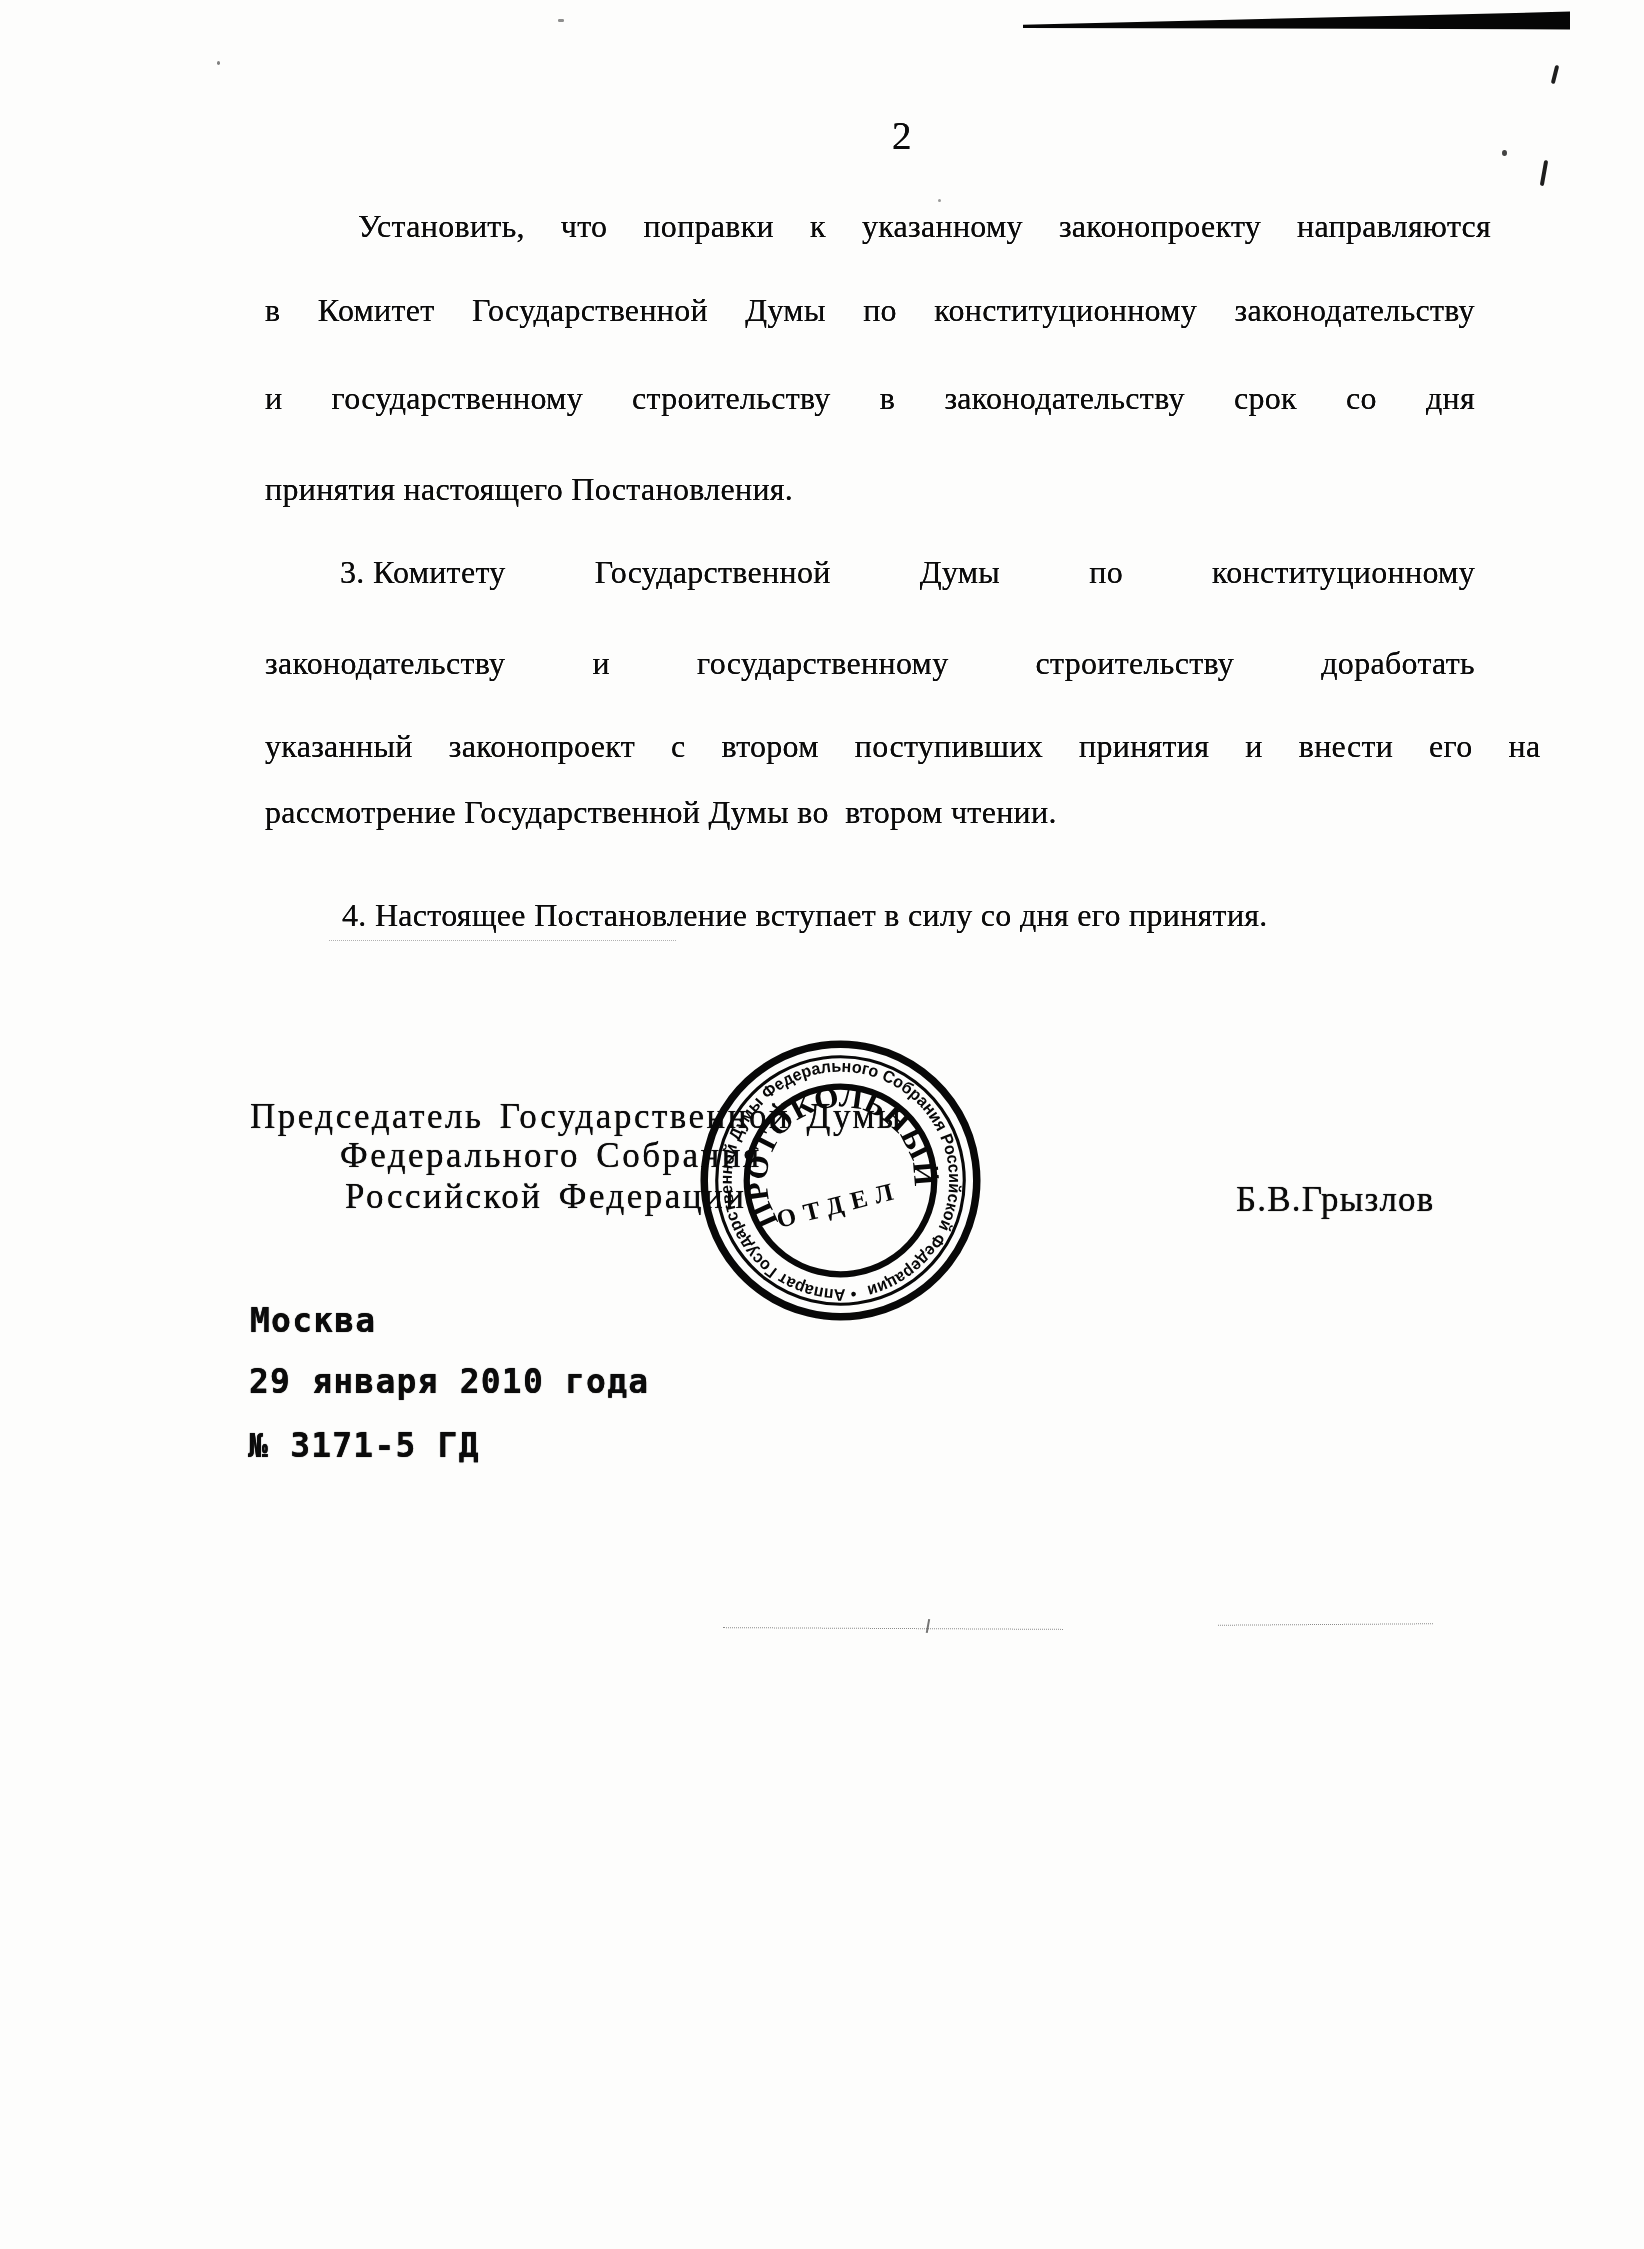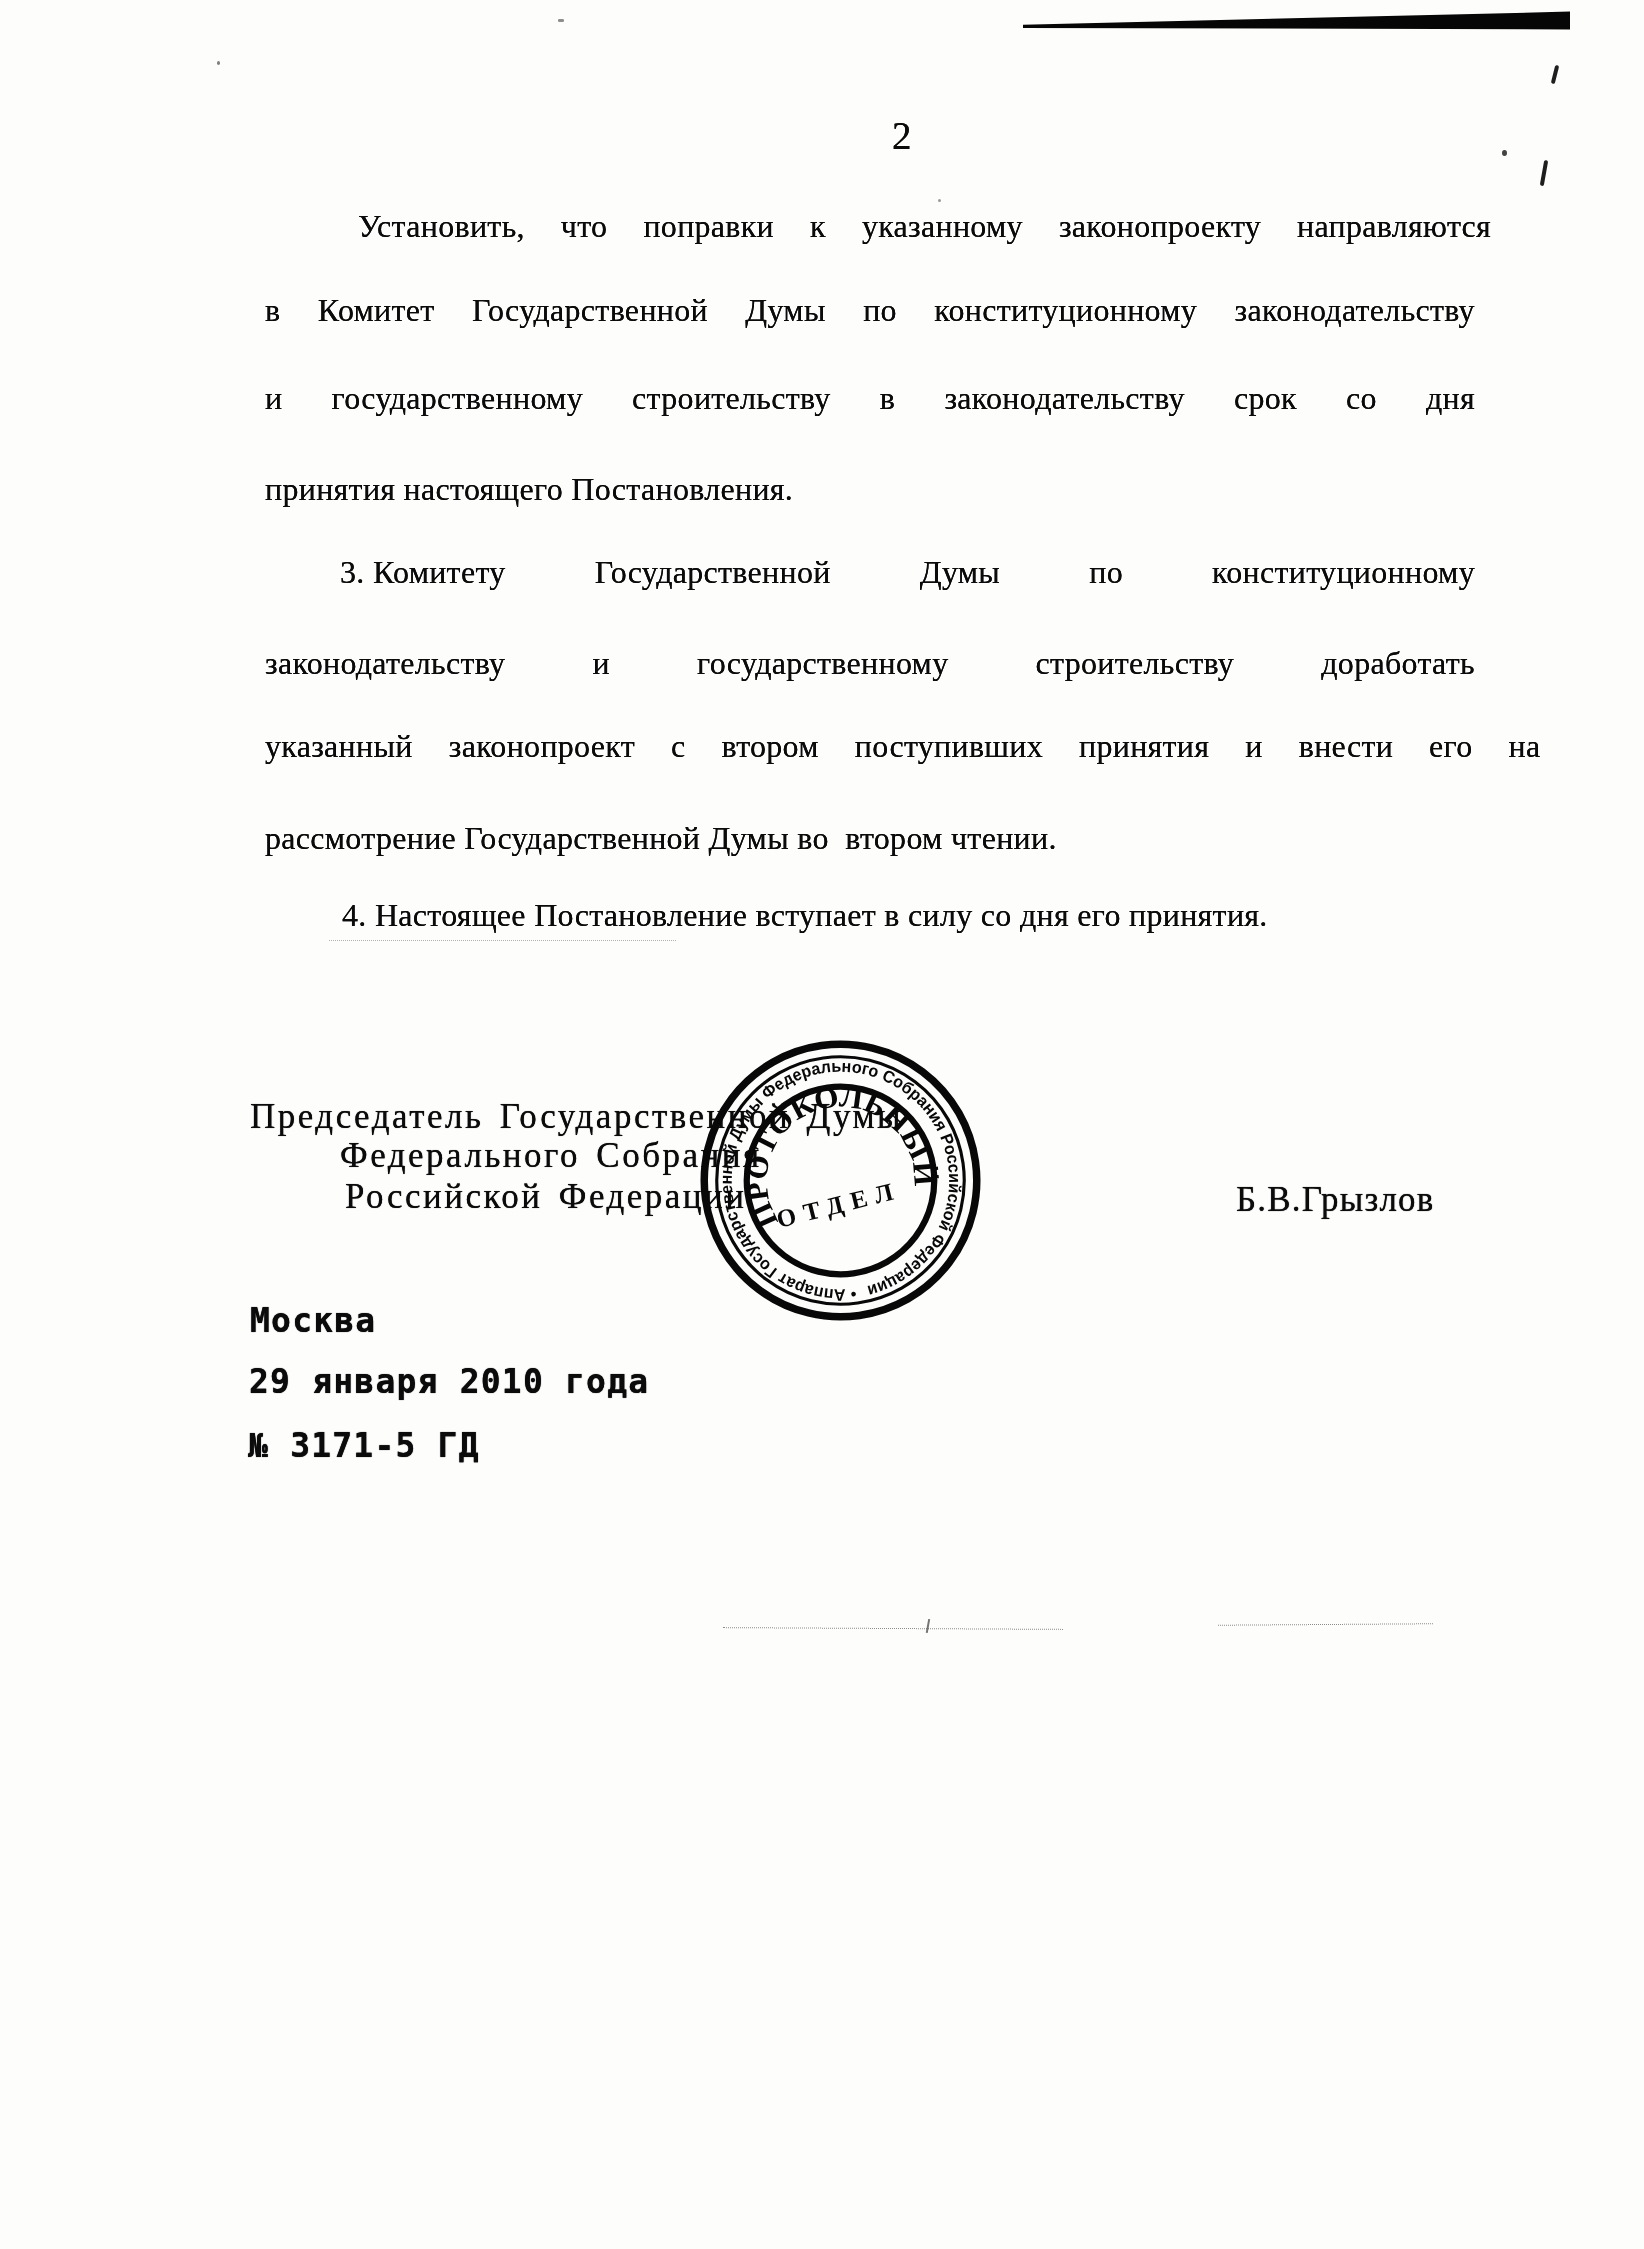--- a/index.html
+++ b/index.html
@@ -141,21 +141,21 @@
         <span>законопроект</span>
         <span>с</span>
         <span>втором</span>
         <span>поступивших</span>
         <span>принятия</span>
         <span>и</span>
         <span>внести</span>
         <span>его</span>
         <span>на</span>
       </div>
-      <div class="body-line" style="top: 822px; left: 265px;">рассмотрение Государственной Думы во&nbsp; втором чтении.</div>
+      <div class="body-line" style="top: 796px; left: 265px;">рассмотрение Государственной Думы во&nbsp; втором чтении.</div>
       <div class="body-line" style="top: 899px; left: 342px;">4.&nbsp;Настоящее Постановление вступает в силу со дня его принятия.</div>
     </div>
 
   <div id="sig-lines">
       <div class="sig-line" style="top: 1099px; left: 250px;">Председатель Государственной Думы</div>
       <div class="sig-line" style="top: 1138px; left: 340px;">Федерального Собрания</div>
       <div class="sig-line" style="top: 1179px; left: 345px;">Российской Федерации</div>
     </div>
   <div class="sig-name">Б.В.Грызлов</div>
 

